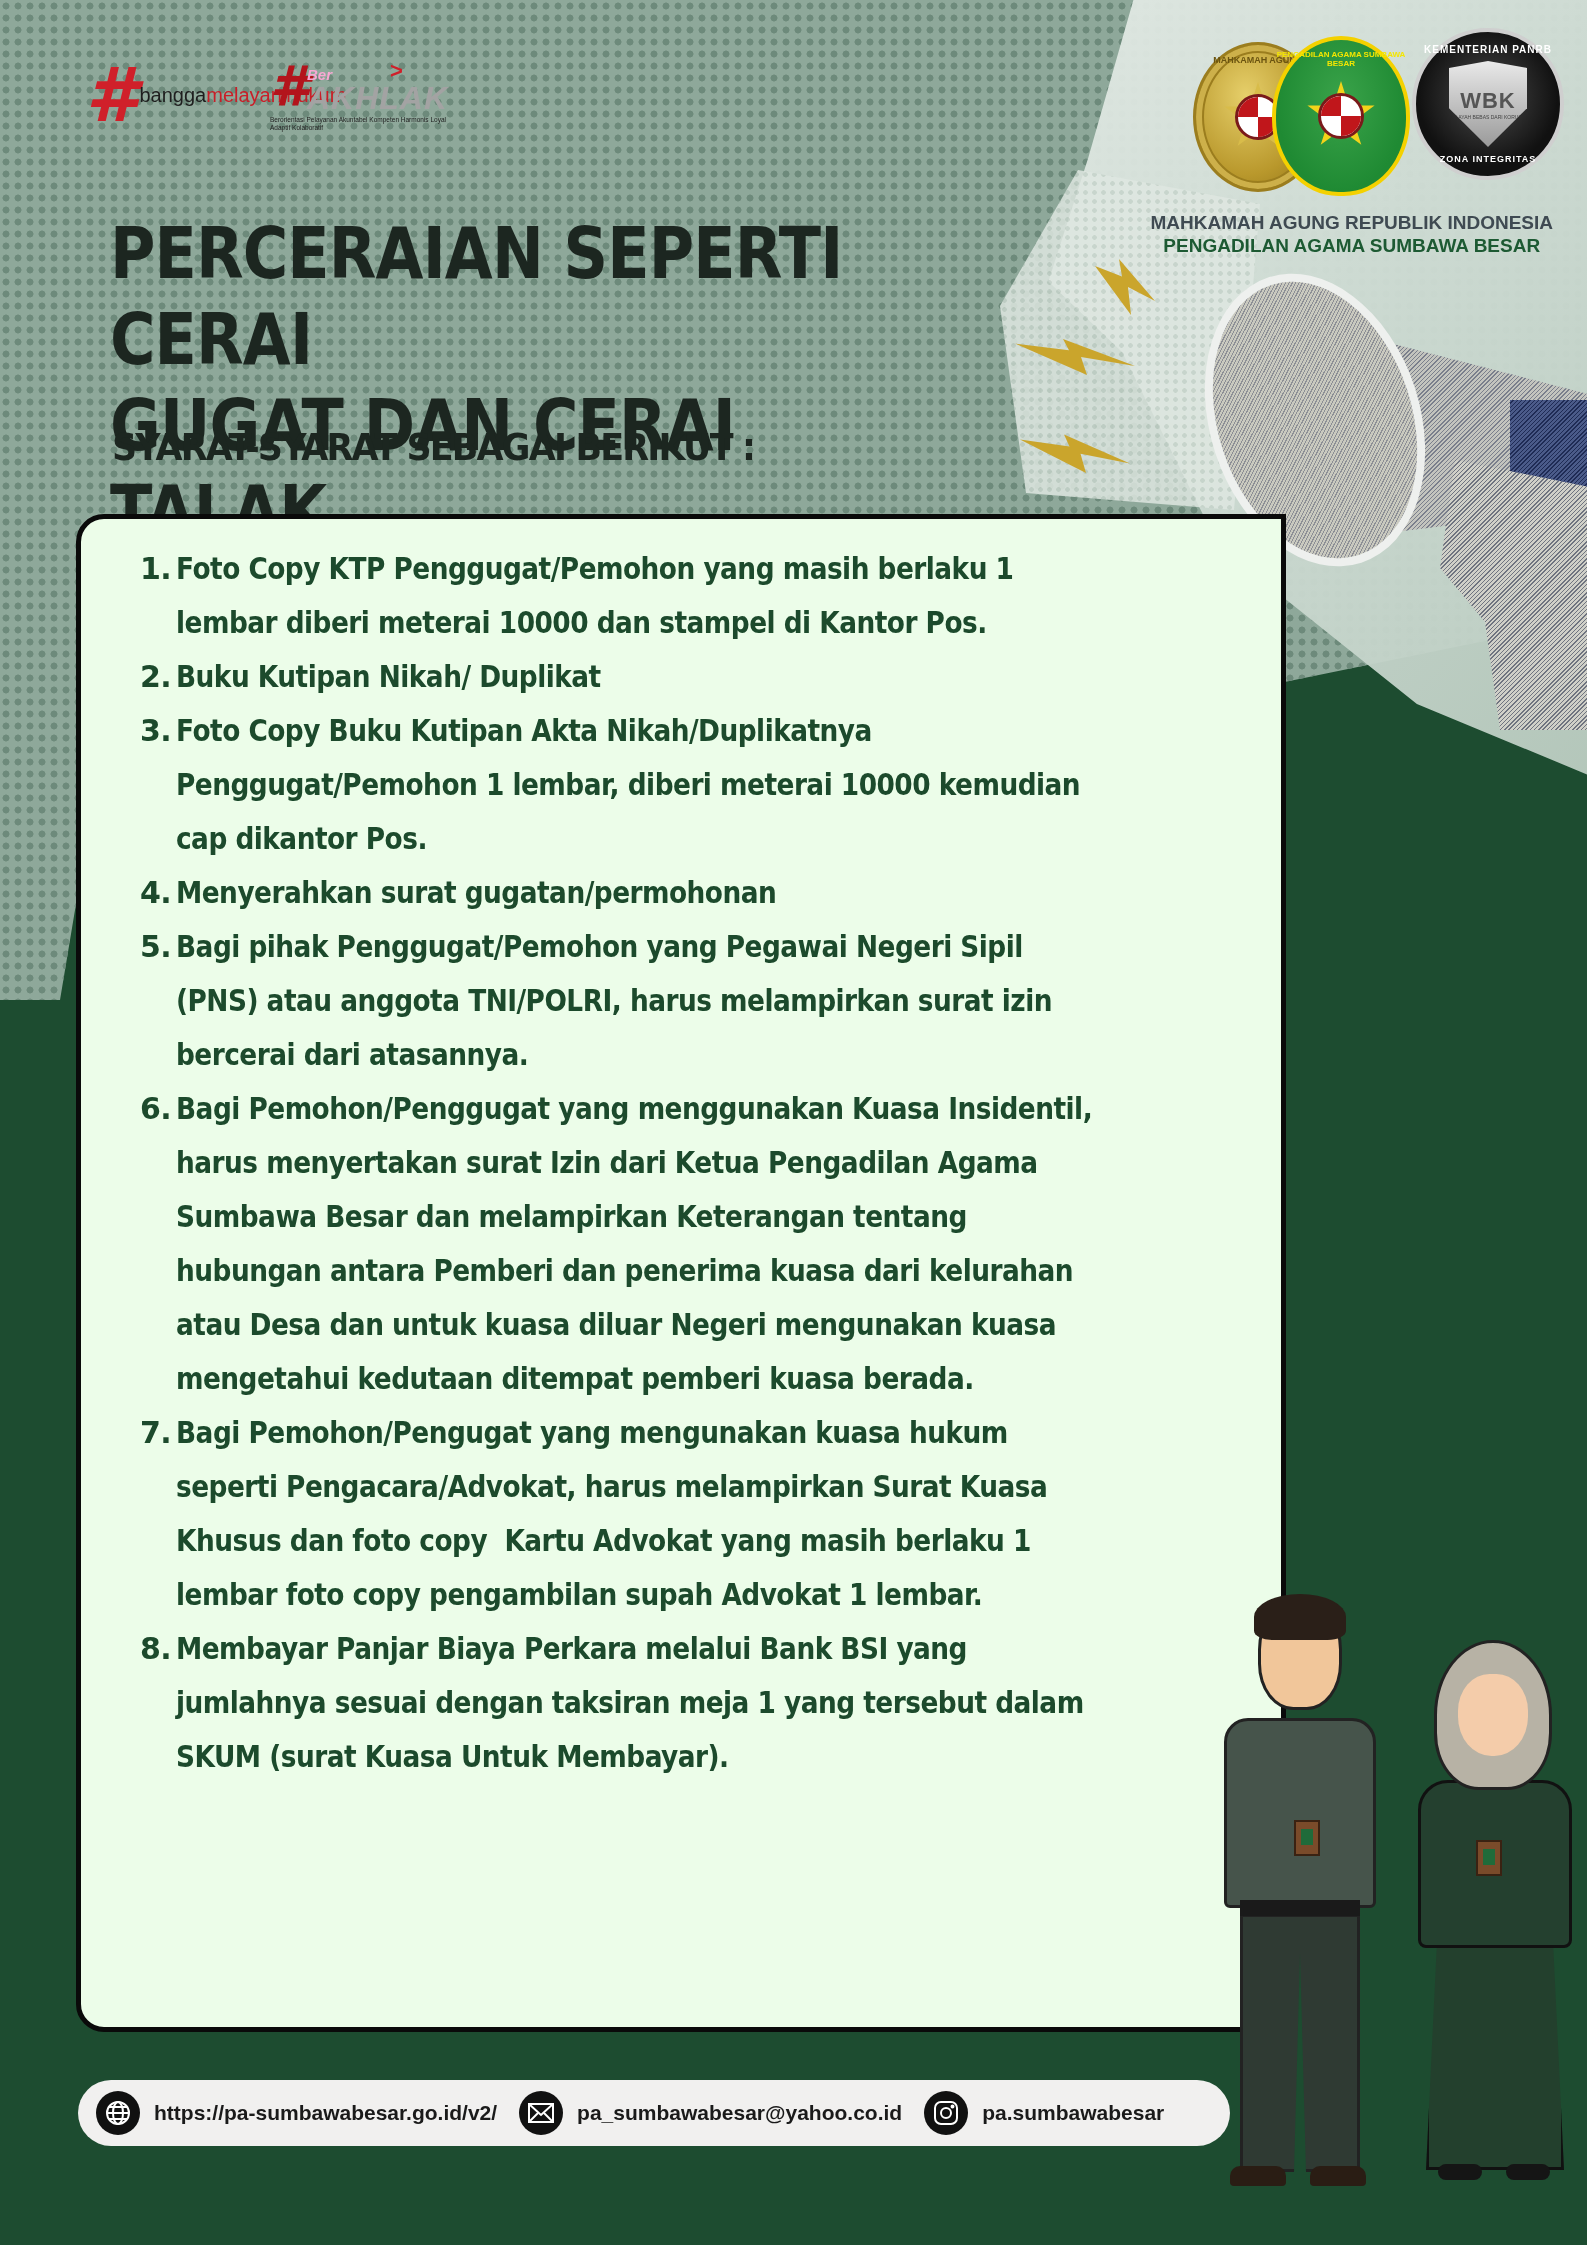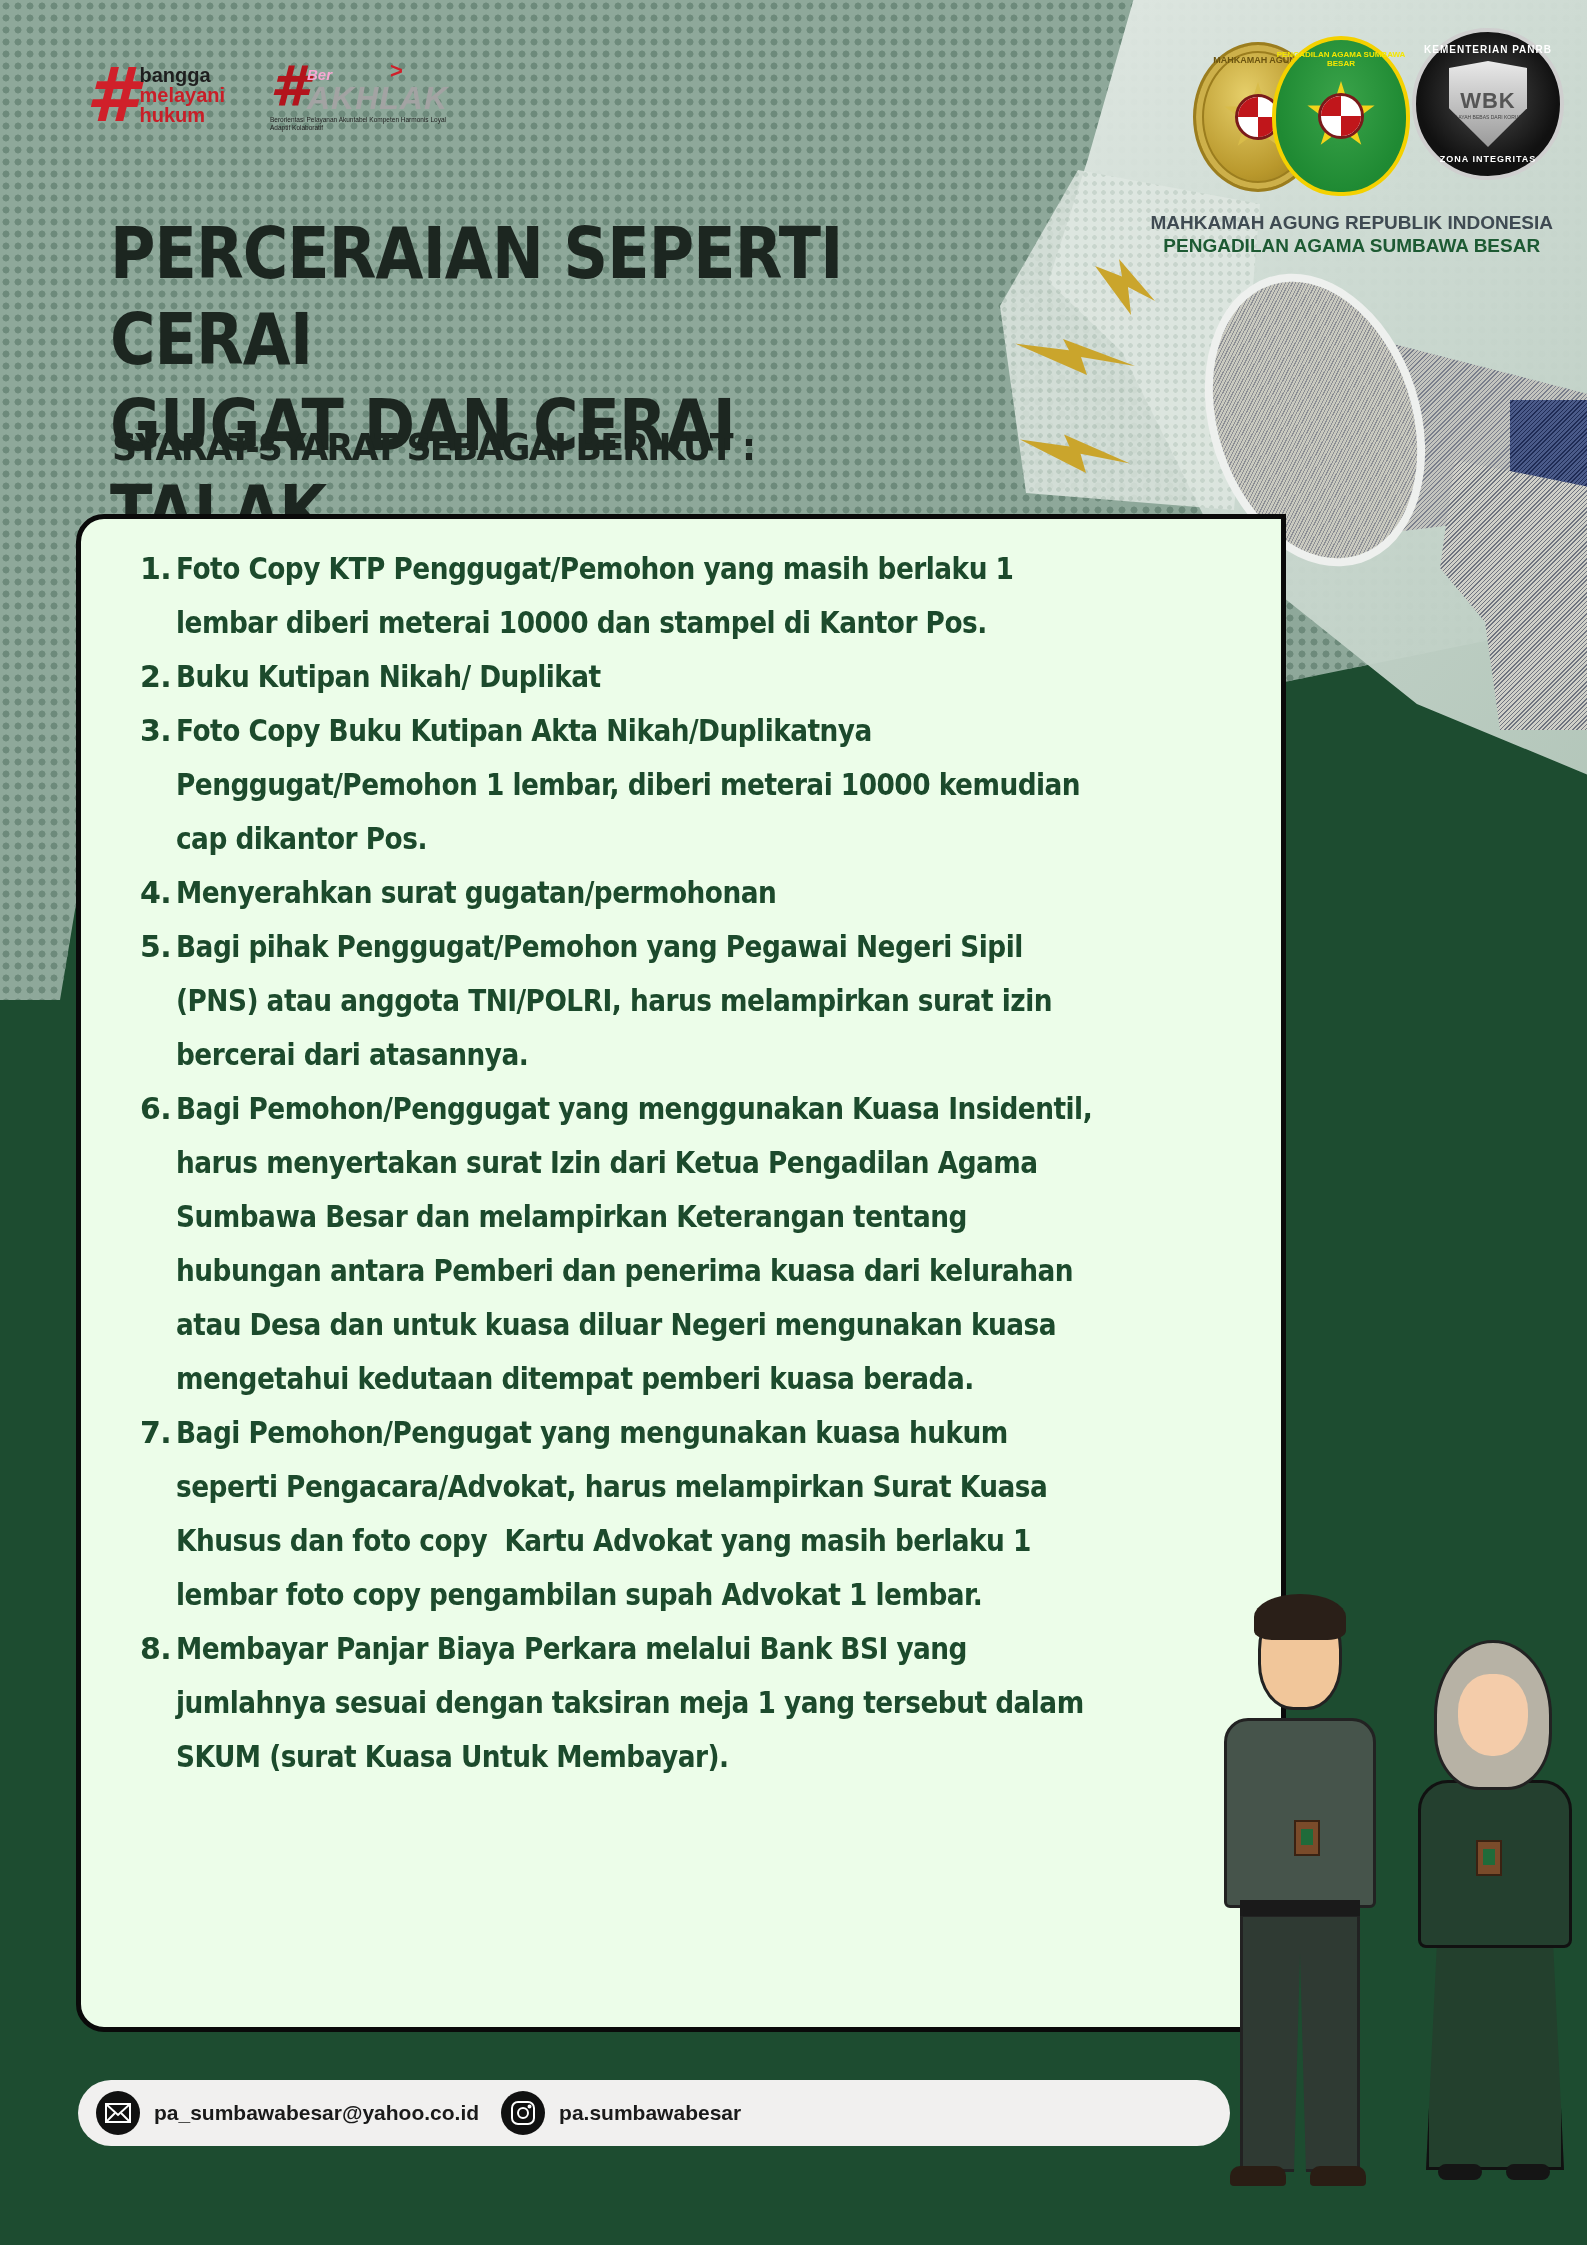--- a/index.html
+++ b/index.html
@@ -33,21 +33,21 @@
   }
 
   
   .logo-bangga {
     position: absolute; left: 86px; top: 58px; display: flex; align-items: center;
   }
   .hash-big {
     font-family: "DejaVu Sans", sans-serif; font-weight: 900; font-style: italic;
     color: #d0202a; font-size: 74px; line-height: 1; margin-right: 2px;
   }
-  .bangga-lines { display: flex; flex-direction: column; line-height: 1; font-weight: 700; font-size: 20px; }
+  .bangga-lines { display: flex; flex-direction: row; line-height: 1; font-weight: 400; font-size: 20px; }
   .bangga-lines .l1 { color: #1e1e1e; }
   .bangga-lines .l2, .bangga-lines .l3 { color: #c91e28; }
 
   .logo-akhlak { position: absolute; left: 270px; top: 58px; }
   .akhlak-row { display: flex; align-items: flex-end; }
   .akhlak-hash { font-family: "DejaVu Sans", sans-serif; font-weight: 900; font-style: italic; color: #b3141c; font-size: 56px; line-height: 1; }
   .akhlak-word { display: flex; flex-direction: column; line-height: 1; margin-left: -2px; }
   .akhlak-ber { color: #f9a8d4; font-style: italic; font-size: 15px; font-weight: 700; }
   .akhlak-main { color: #a3a3a3; font-style: italic; font-size: 32px; font-weight: 900; letter-spacing: 1px; }
   .akhlak-arrow { position: absolute; left: 120px; top: 0; color: #d0202a; font-weight: 900; font-size: 22px; }
@@ -298,20 +298,32 @@
   </li>
   <li class="req-item">
     <span class="req-num">8.</span>
     <span class="req-text">Membayar Panjar Biaya Perkara melalui Bank BSI yang jumlahnya sesuai dengan taksiran meja 1 yang tersebut dalam SKUM (surat Kuasa Untuk Membayar).</span>
   </li>
 </ol>
 
 <div class="footer">
   <div class="f-item">
     <span class="f-icon">
+      <svg width="30" height="30" viewBox="0 0 30 30" fill="none" stroke="#fff" stroke-width="2">
+        <circle cx="15" cy="15" r="11"></circle>
+          <ellipse cx="15" cy="15" rx="5" ry="11"></ellipse>
+        <line x1="4" y1="15" x2="26" y2="15"></line>
+          <line x1="6" y1="9" x2="24" y2="9"></line>
+          <line x1="6" y1="21" x2="24" y2="21"></line>
+      </svg>
+    </span>
+    <span class="f-text">https://pa-sumbawabesar.go.id/v2/</span>
+  </div>
+  <div class="f-item">
+    <span class="f-icon">
       <svg width="28" height="22" viewBox="0 0 28 22" fill="none" stroke="#fff" stroke-width="2">
         <rect x="2" y="2" width="24" height="18"></rect>
           <polyline points="2,2 14,13 26,2"></polyline>
         <line x1="2" y1="20" x2="11" y2="11"></line>
           <line x1="26" y1="20" x2="17" y2="11"></line>
       </svg>
     </span>
     <span class="f-text">pa_sumbawabesar@yahoo.co.id</span>
   </div>
   <div class="f-item">

